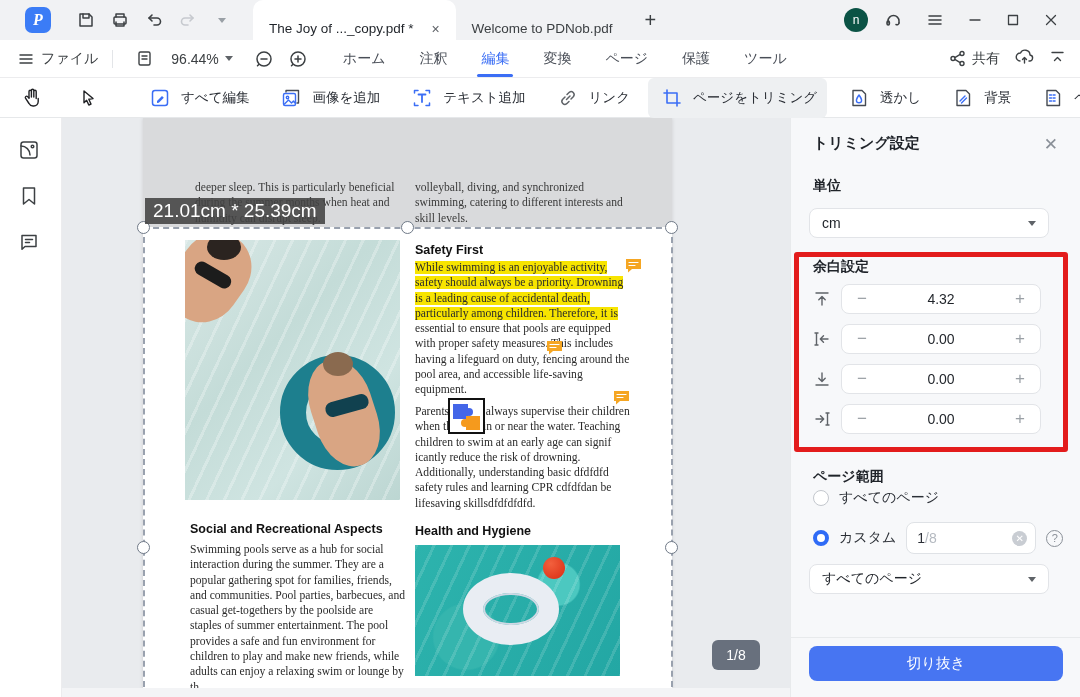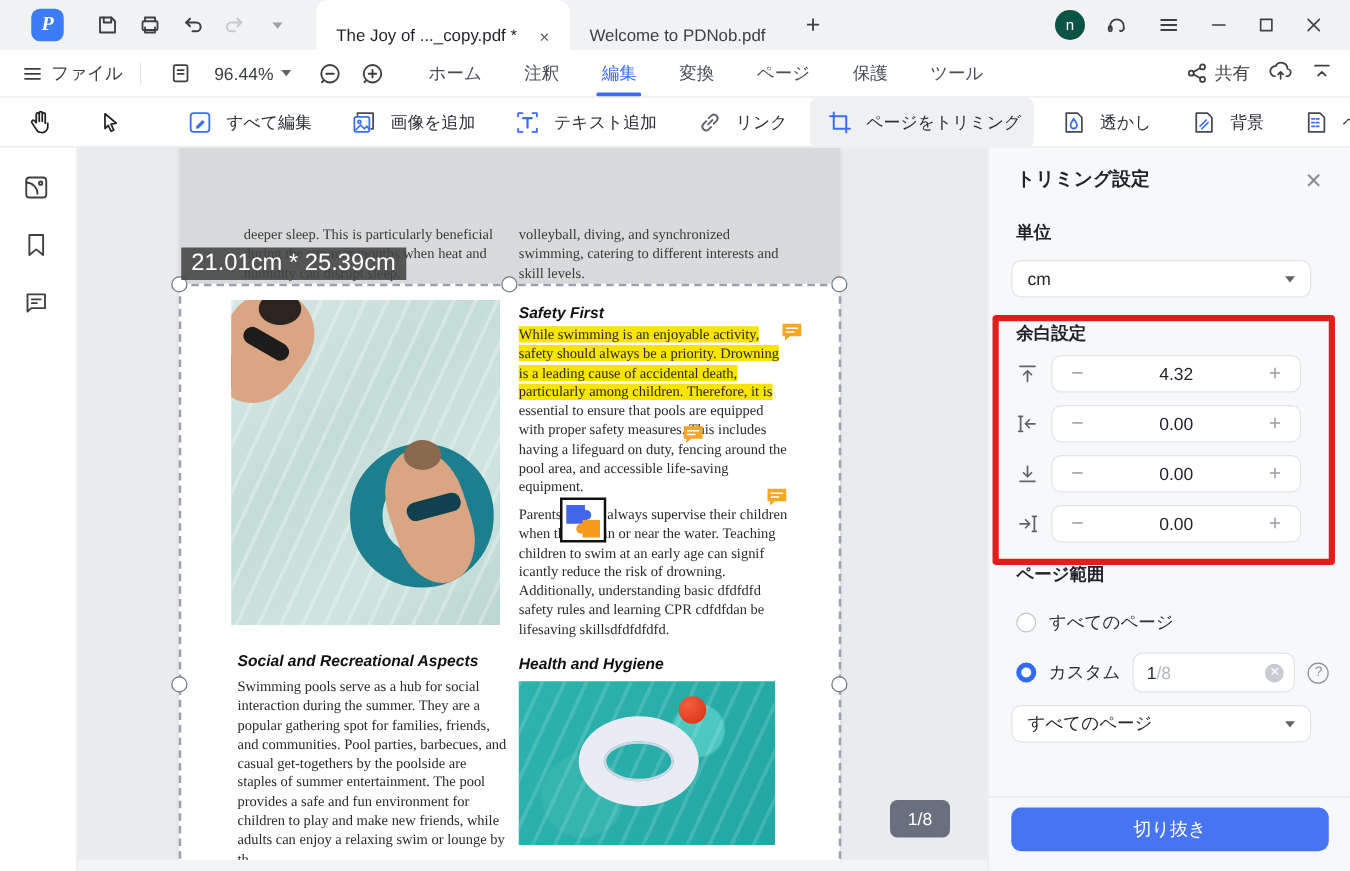--- a/index.html
+++ b/index.html
@@ -46,21 +46,21 @@
   .bodyrow { display:flex; height:579px; position:relative; }
   .leftrail { width:62px; background:#fff; border-right:1px solid #ececee; position:relative; }
   .rail-ico { position:absolute; left:17px; width:26px; height:26px; color:#3c4043; }
   .docarea { width:728px; position:relative; background:#e9ebee; overflow:hidden; }
   .panel { width:290px; background:#f7f8fa; border-left:1px solid #e8eaec; position:relative; font-size:14px; }
 
   
   .page { position:absolute; left:81px; top:0; width:529px; height:579px; background:#fff; box-shadow:0 0 4px rgba(0,0,0,.12); }
   .crop-gray { position:absolute; left:81px; top:0; width:529px; height:109px; background:#d9dadc; }
   .pdftext { font-family:"Liberation Serif", serif; font-size:11.6px; line-height:15.3px; color:#2a2a2a; }
-  .pdfhead { font-family:"Liberation Sans", sans-serif; font-weight:bold; font-size:12.5px; color:#111;font-style:italic; }
+  .pdfhead { font-family:"Liberation Sans", sans-serif; font-weight:bold; font-size:12.5px; color:#111; }
   .hl { background:#f7e400; }
 
   
   .dash-h { position:absolute; border-top:2px dashed #99a1ae; }
   .dash-v { position:absolute; border-left:2px dashed #99a1ae; }
   .handle { position:absolute; width:13px; height:13px; border-radius:50%; background:#fff; border:1.5px solid #6f7987; }
   .tooltip { position:absolute; background:rgba(66,66,66,.88); color:#fff; font-size:19px; padding:2px 8px; }
   .badge { position:absolute; background:#68707d; color:#fff; font-size:14px; border-radius:6px; width:48px; height:30px;
            display:flex; align-items:center; justify-content:center; }
 
@@ -498,21 +498,21 @@
               <path d="M14.5 3 v12 M13 3 h3 M13 15 h3 M3 9 h7.5 M7.5 5.8 L10.7 9 L7.5 12.2"></path>
             </svg>
         </span>
         <div class="spinbox">
           <span class="pm">−</span>
           <span class="val">0.00</span>
           <span class="pm">+</span>
         </div>
       </div>
 
-      <div class="p-label" style="top:333px">ページ範囲</div>
+      <div class="p-label" style="top:350px">ページ範囲</div>
 
       <div class="radiorow" style="top:371px">
         <span class="radio"></span>
         <span>すべてのページ</span>
       </div>
       <div class="radiorow" style="top:404px; height:32px">
         <span class="radio sel"></span>
         <span>カスタム</span>
         <div class="custominput">
           <span>1</span>

